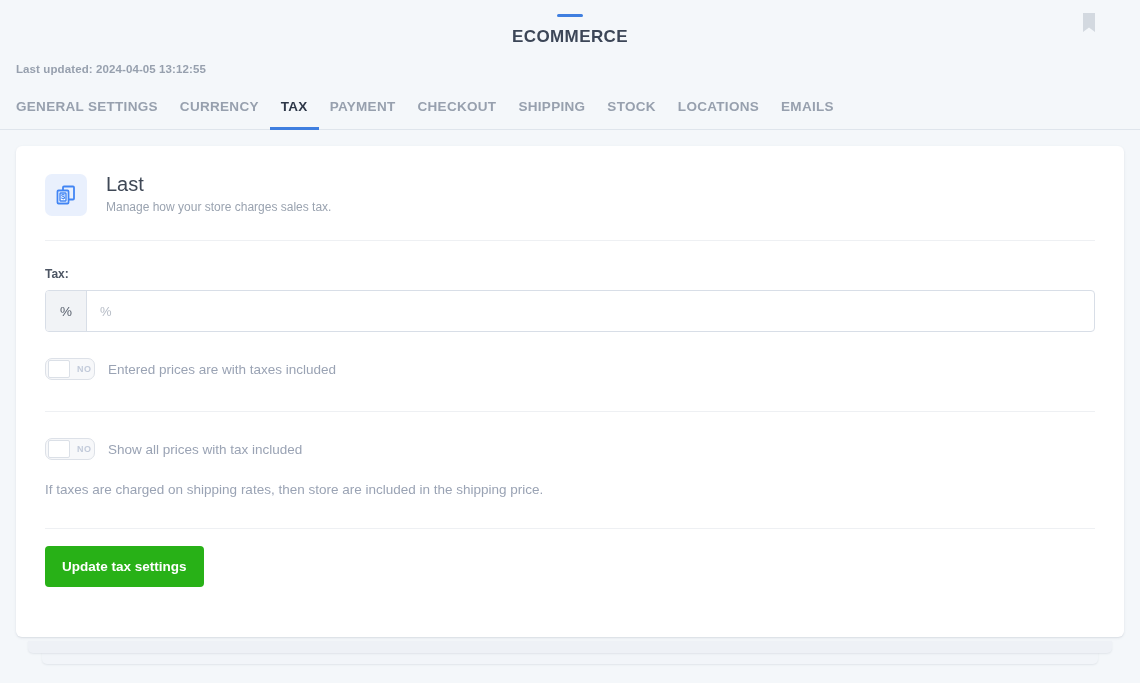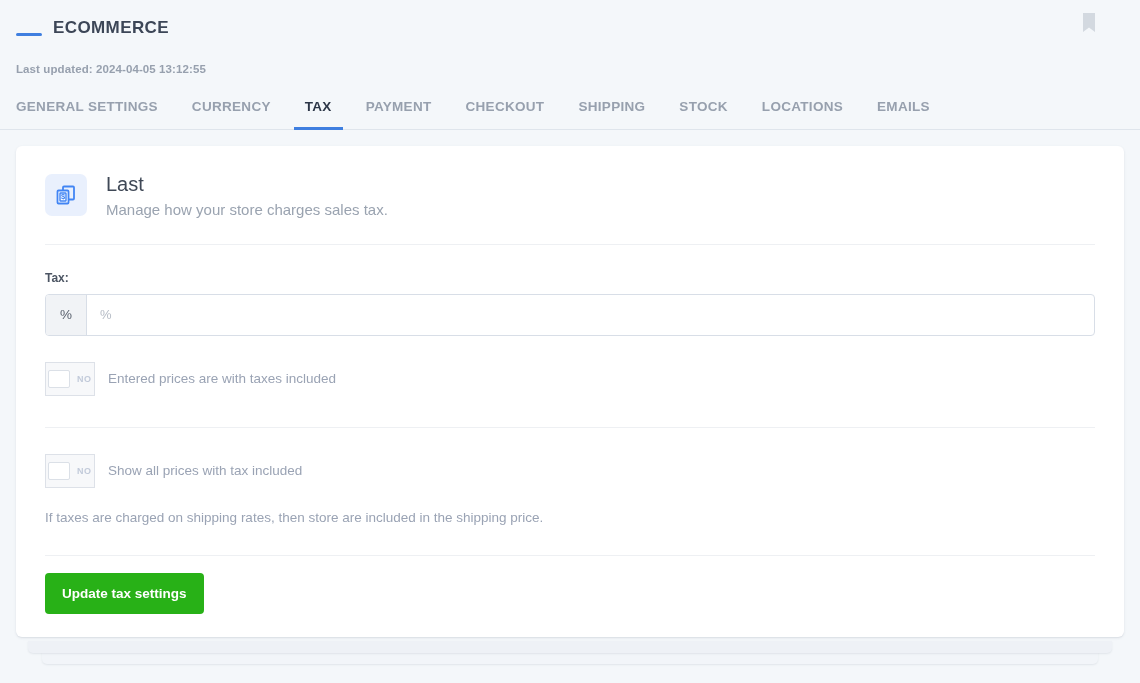--- a/index.html
+++ b/index.html
@@ -18,23 +18,24 @@
     position: relative;
   }
 
   
   .page-header {
     padding: 14px 16px 0 16px;
     position: relative;
   }
   .title-row {
     display: flex;
-    align-items: flex-end;
+    align-items: center;
     gap: 11px;
     height: 22px;
+    flex-direction: column;
   }
   .brand-dash {
     width: 26px;
     height: 3px;
     background: #3f7fe0;
     border-radius: 2px;
     flex: none;
     display: block;
   }
   .page-title {
@@ -68,21 +69,21 @@
 
   
   .tabs-wrap {
     margin-top: 24px;
     padding: 0 16px;
     border-bottom: 1px solid #dfe5ec;
   }
   .tabs {
     display: flex;
     align-items: flex-end;
-    gap: 12px;
+    gap: 0;
     list-style: none;
     margin: 0;
     padding: 0;
   }
   .tab {
     font-size: 13.5px;
     font-weight: bold;
     letter-spacing: 0.3px;
     color: #97a0ae;
     text-transform: uppercase;
@@ -153,21 +154,21 @@
   }
   .head-text { padding-top: 1px; }
   .card-title {
     font-size: 20px;
     font-weight: normal;
     color: #3f4856;
     margin: 0 0 5px 0;
     line-height: 1.1;
   }
   .card-subtitle {
-    font-size: 15px;
+    font-size: 12px;
     color: #9aa3b0;
     margin: 0;
     line-height: 1.3;
   }
 
   
   .field-label {
     font-size: 12px;
     font-weight: bold;
     color: #4c5563;
@@ -210,23 +211,23 @@
 
   
   .toggle-row {
     display: flex;
     align-items: center;
     gap: 13px;
   }
   .toggle-row.first { margin-top: 26px; }
   .switch {
     width: 50px;
-    height: 34px;
+    height: 22px;
     border: 1px solid #dde1e8;
-    border-radius: 0;
+    border-radius: 7px;
     background: #f7f8fa;
     display: flex;
     align-items: center;
     padding: 2px;
     cursor: pointer;
     flex: none;
     position: relative;
   }
   .switch-knob {
     width: 22px;

